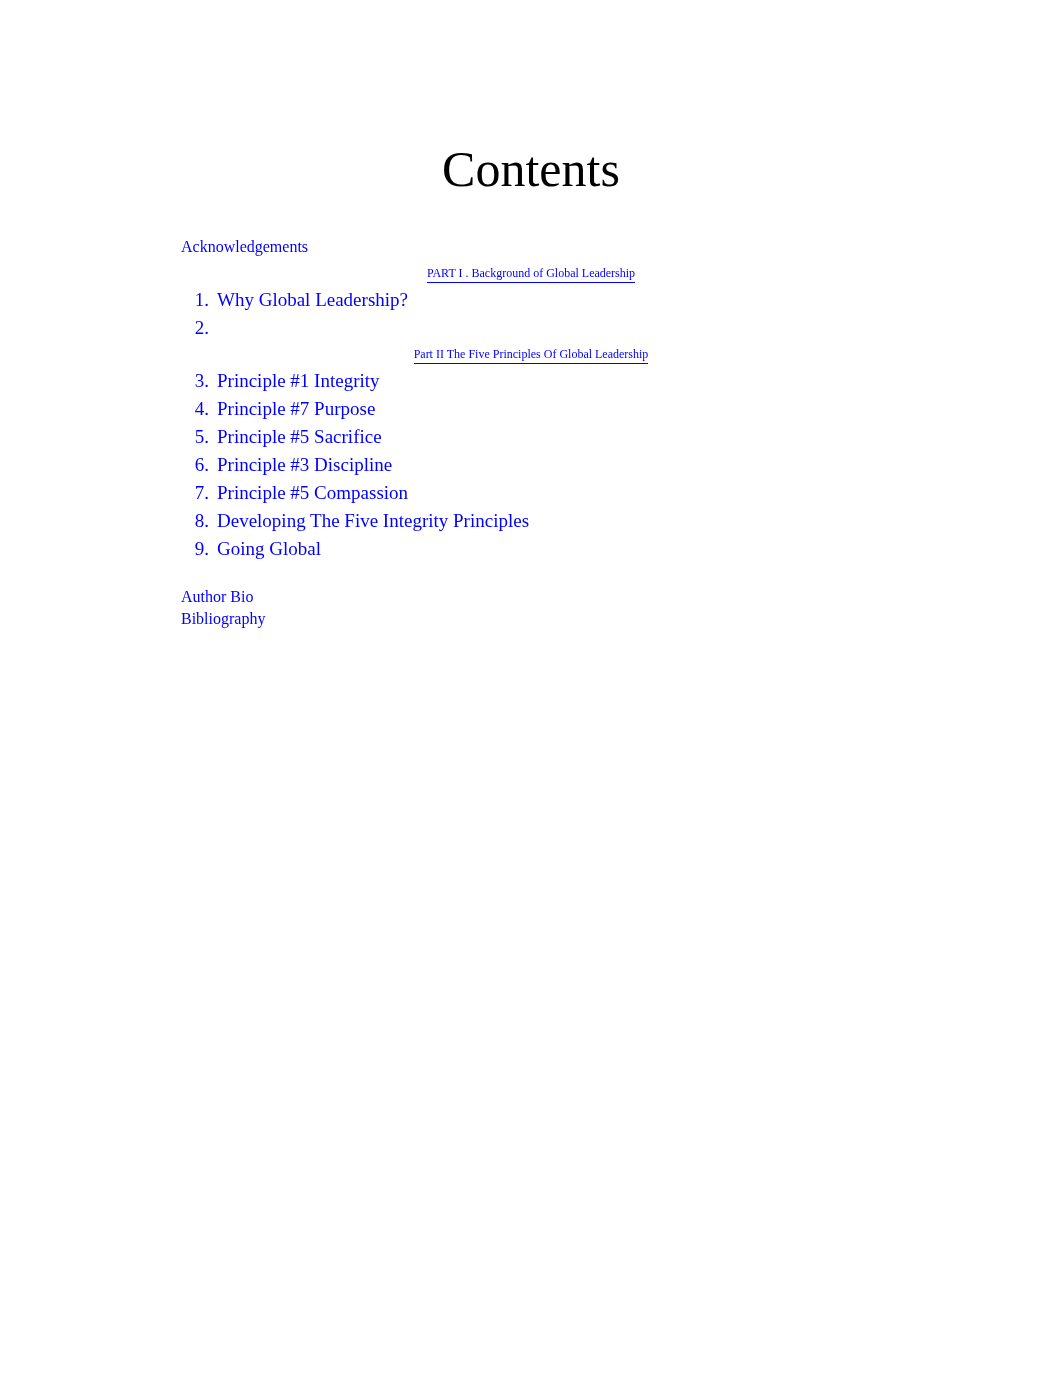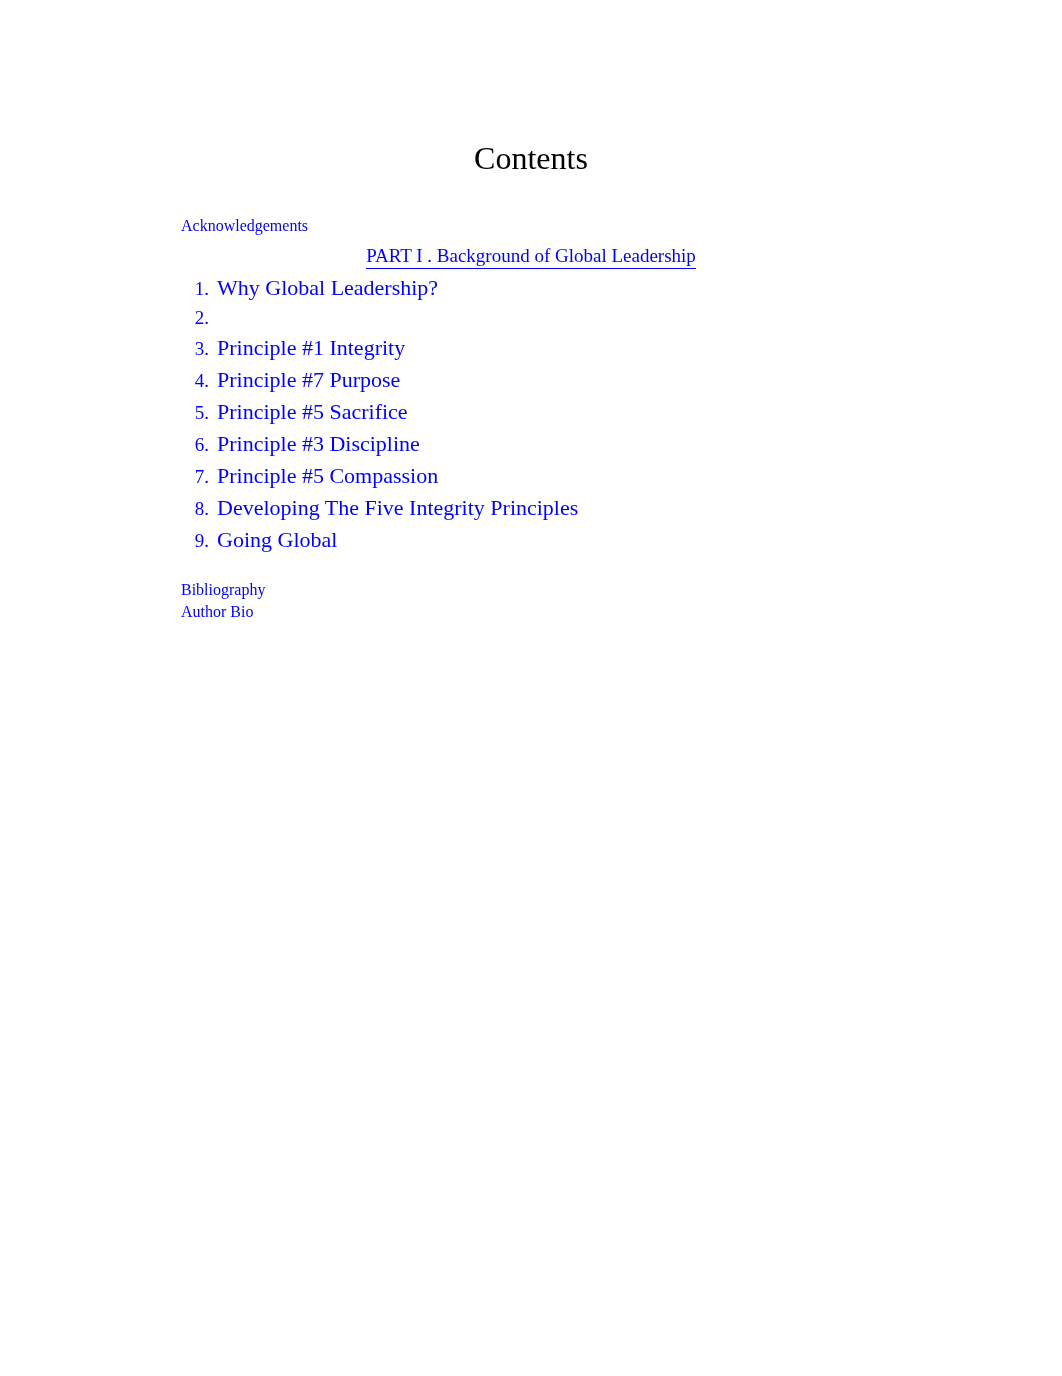--- a/index.html
+++ b/index.html
@@ -18,40 +18,40 @@
       padding-top: 140px;
     }
 
     .page-container {
       width: 700px;
       max-width: 700px;
     }
 
     .contents-title {
       text-align: center;
-      font-size: 32px;
+      font-size: 50px;
       font-weight: normal;
       color: #000000;
       margin-bottom: 40px;
       font-family: Georgia, serif;
     }
 
     .toc-link {
       color: #0000ff;
       text-decoration: none;
     }
 
     .acknowledgements {
       margin-bottom: 10px;
     }
 
     .part-row {
       text-align: center;
       margin: 8px 0 8px 0;
-      font-size: 19px;
+      font-size: 12px;
     }
 
     .part-link {
       color: #0000ff;
       text-decoration: none;
       border-bottom: 1px solid #0000ff;
       padding-bottom: 2px;
     }
 
     .numbered-item {
@@ -63,21 +63,21 @@
 
     .item-number {
       color: #0000ff;
       font-size: 19px;
       min-width: 28px;
       text-align: right;
     }
 
     .item-label {
       color: #0000ff;
-      font-size: 22px;
+      font-size: 19px;
     }
 
     .bibliography-section {
       margin-top: 28px;
     }
 
     .bibliography-item {
       margin-bottom: 4px;
     }
   </style>
@@ -98,20 +98,23 @@
 
   <div class="numbered-item">
     <span class="item-number">1.</span>
     <a class="toc-link item-label" href="#">Why Global Leadership?</a>
   </div>
 
   <div class="numbered-item">
     <span class="item-number">2.</span>
   </div>
 
+  <div class="part-row">
+    <a class="part-link" href="#">Part II     The Five Principles Of Global Leadership</a>
+  </div>
 
   <div class="numbered-item">
     <span class="item-number">3.</span>
     <a class="toc-link item-label" href="#">Principle #1 Integrity</a>
   </div>
 
   <div class="numbered-item">
     <span class="item-number">4.</span>
     <a class="toc-link item-label" href="#">Principle #7 Purpose</a>
   </div>
@@ -137,20 +140,20 @@
     <a class="toc-link item-label" href="#">Developing The Five Integrity Principles</a>
   </div>
 
   <div class="numbered-item">
     <span class="item-number">9.</span>
     <a class="toc-link item-label" href="#">Going Global</a>
   </div>
 
   <div class="bibliography-section">
     <div class="bibliography-item">
-      <a class="toc-link" href="#">Bibliography</a>
+      <a class="toc-link" href="#">Author Bio</a>
     </div>
     <div class="bibliography-item">
-      <a class="toc-link" href="#">Author Bio</a>
+      <a class="toc-link" href="#">Bibliography</a>
     </div>
   </div>
 
 </div>
 
 </body></html>

